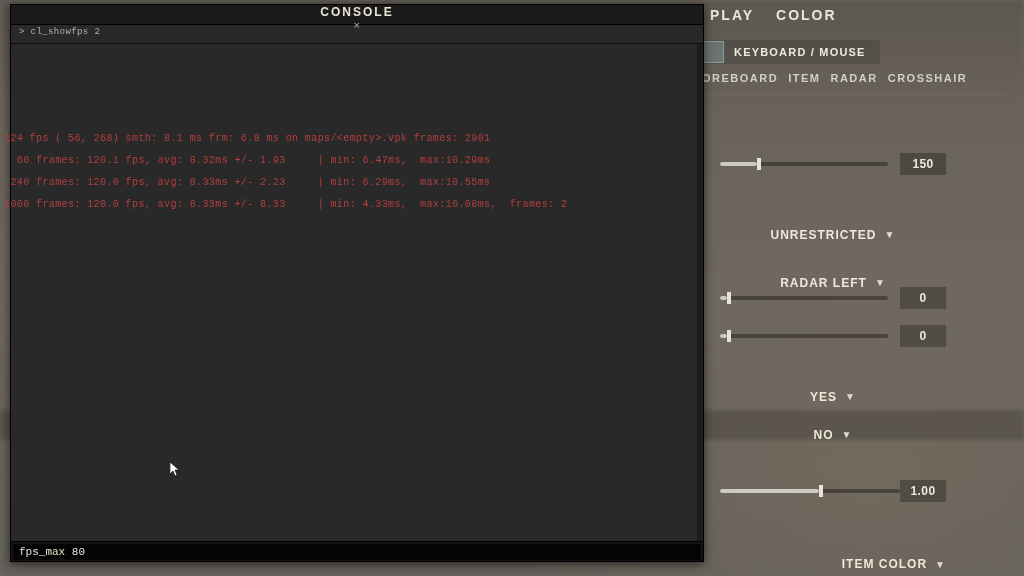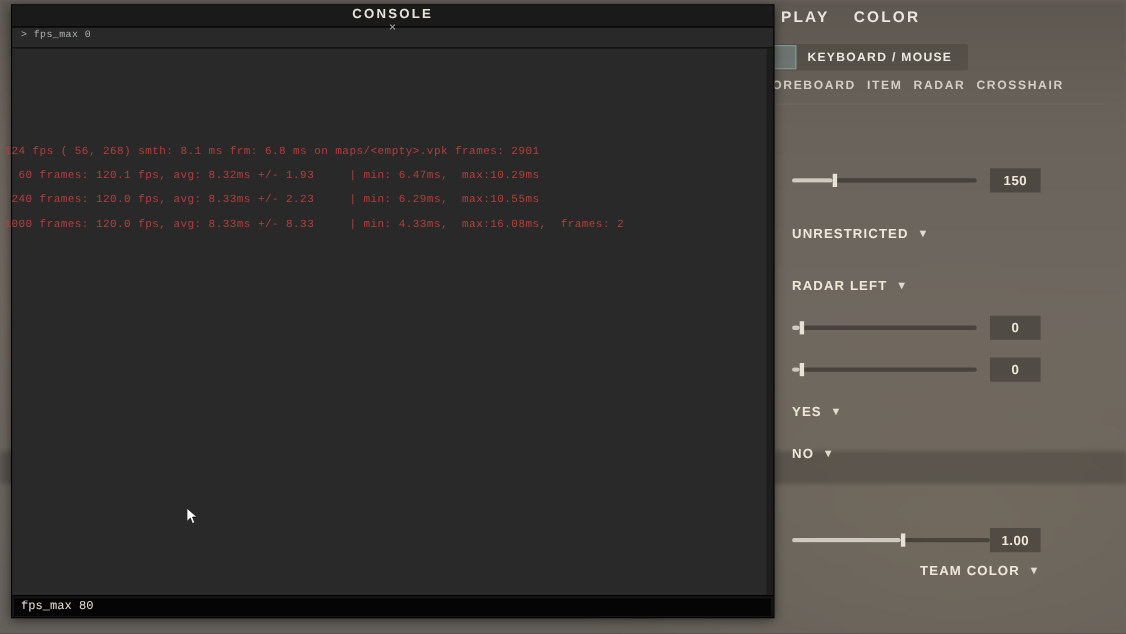--- a/index.html
+++ b/index.html
@@ -62,21 +62,21 @@
     padding-bottom: 10px;
   }
   .subtabs span { cursor: pointer; }
 
   
   .settings {
     position: absolute; top: 146px; left: 720px; right: 78px;
     display: flex; flex-direction: column; gap: 14px;
   }
   .row {
-    display: flex; align-items: center; justify-content: flex-start; gap: 12px;
+    display: flex; align-items: center; justify-content: center; gap: 12px;
     height: 24px;
   }
   .slider {
     flex: 1 1 auto;
     height: 4px; background: rgba(0,0,0,0.35);
     position: relative; border-radius: 2px;
     min-width: 150px;
   }
   .slider .fill {
     position: absolute; left: 0; top: 0; bottom: 0;
@@ -87,21 +87,21 @@
   }
   .valbox {
     width: 46px; height: 22px;
     background: rgba(0,0,0,0.28);
     display: flex; align-items: center; justify-content: center;
     font-size: 12px; font-weight: 600; color: #eee8da;
   }
   .dropdown {
     display: flex; align-items: center; gap: 8px;
     font-size: 12px; font-weight: 700; letter-spacing: 1px;
-    color: #eee8da; cursor: pointer;
+    color: #eee8da; cursor: pointer; margin-top: 45px;
   }
   .chev { font-size: 10px; opacity: 0.9; }
 
   
   .lowrow { position:absolute; left:720px; right:78px; display:flex; align-items:center; gap:0; }
 
   
   .console {
     position: absolute; left: 10px; top: 4px; width: 694px; height: 558px;
     background: #292929;
@@ -257,32 +257,32 @@
 <div class="lowrow" style="top:480px;">
   <div class="slider">
     <div class="fill" style="width:55%;"></div>
     <div class="knob" style="left:55%;"></div>
   </div>
   <div class="valbox">1.00</div>
 </div>
 
 <div class="lowrow" style="top:512px; justify-content:flex-end;">
   <div class="dropdown">
-    <span>TEAM COLOR</span>
+    <span>ITEM COLOR</span>
     <span class="chev">▼</span>
   </div>
 </div>
 
 <div class="console">
   <div class="console-header">
     <span class="title">CONSOLE</span>
     <span class="close">×</span>
   </div>
   <div class="history">
-    <div>fps_max 0</div>
+    <div>cl_showfps 2</div>
   </div>
   <div class="console-body">
     <div class="scrollbar-stub"></div>
   </div>
   <div class="console-input-row">
     <input class="console-input" value="fps_max 80" style="">
   </div>
 </div>
 
 <div class="fps-overlay-outer">124 fps ( 56, 268) smth: 8.1 ms frm: 6.8 ms on maps/&lt;empty&gt;.vpk frames: 2901

